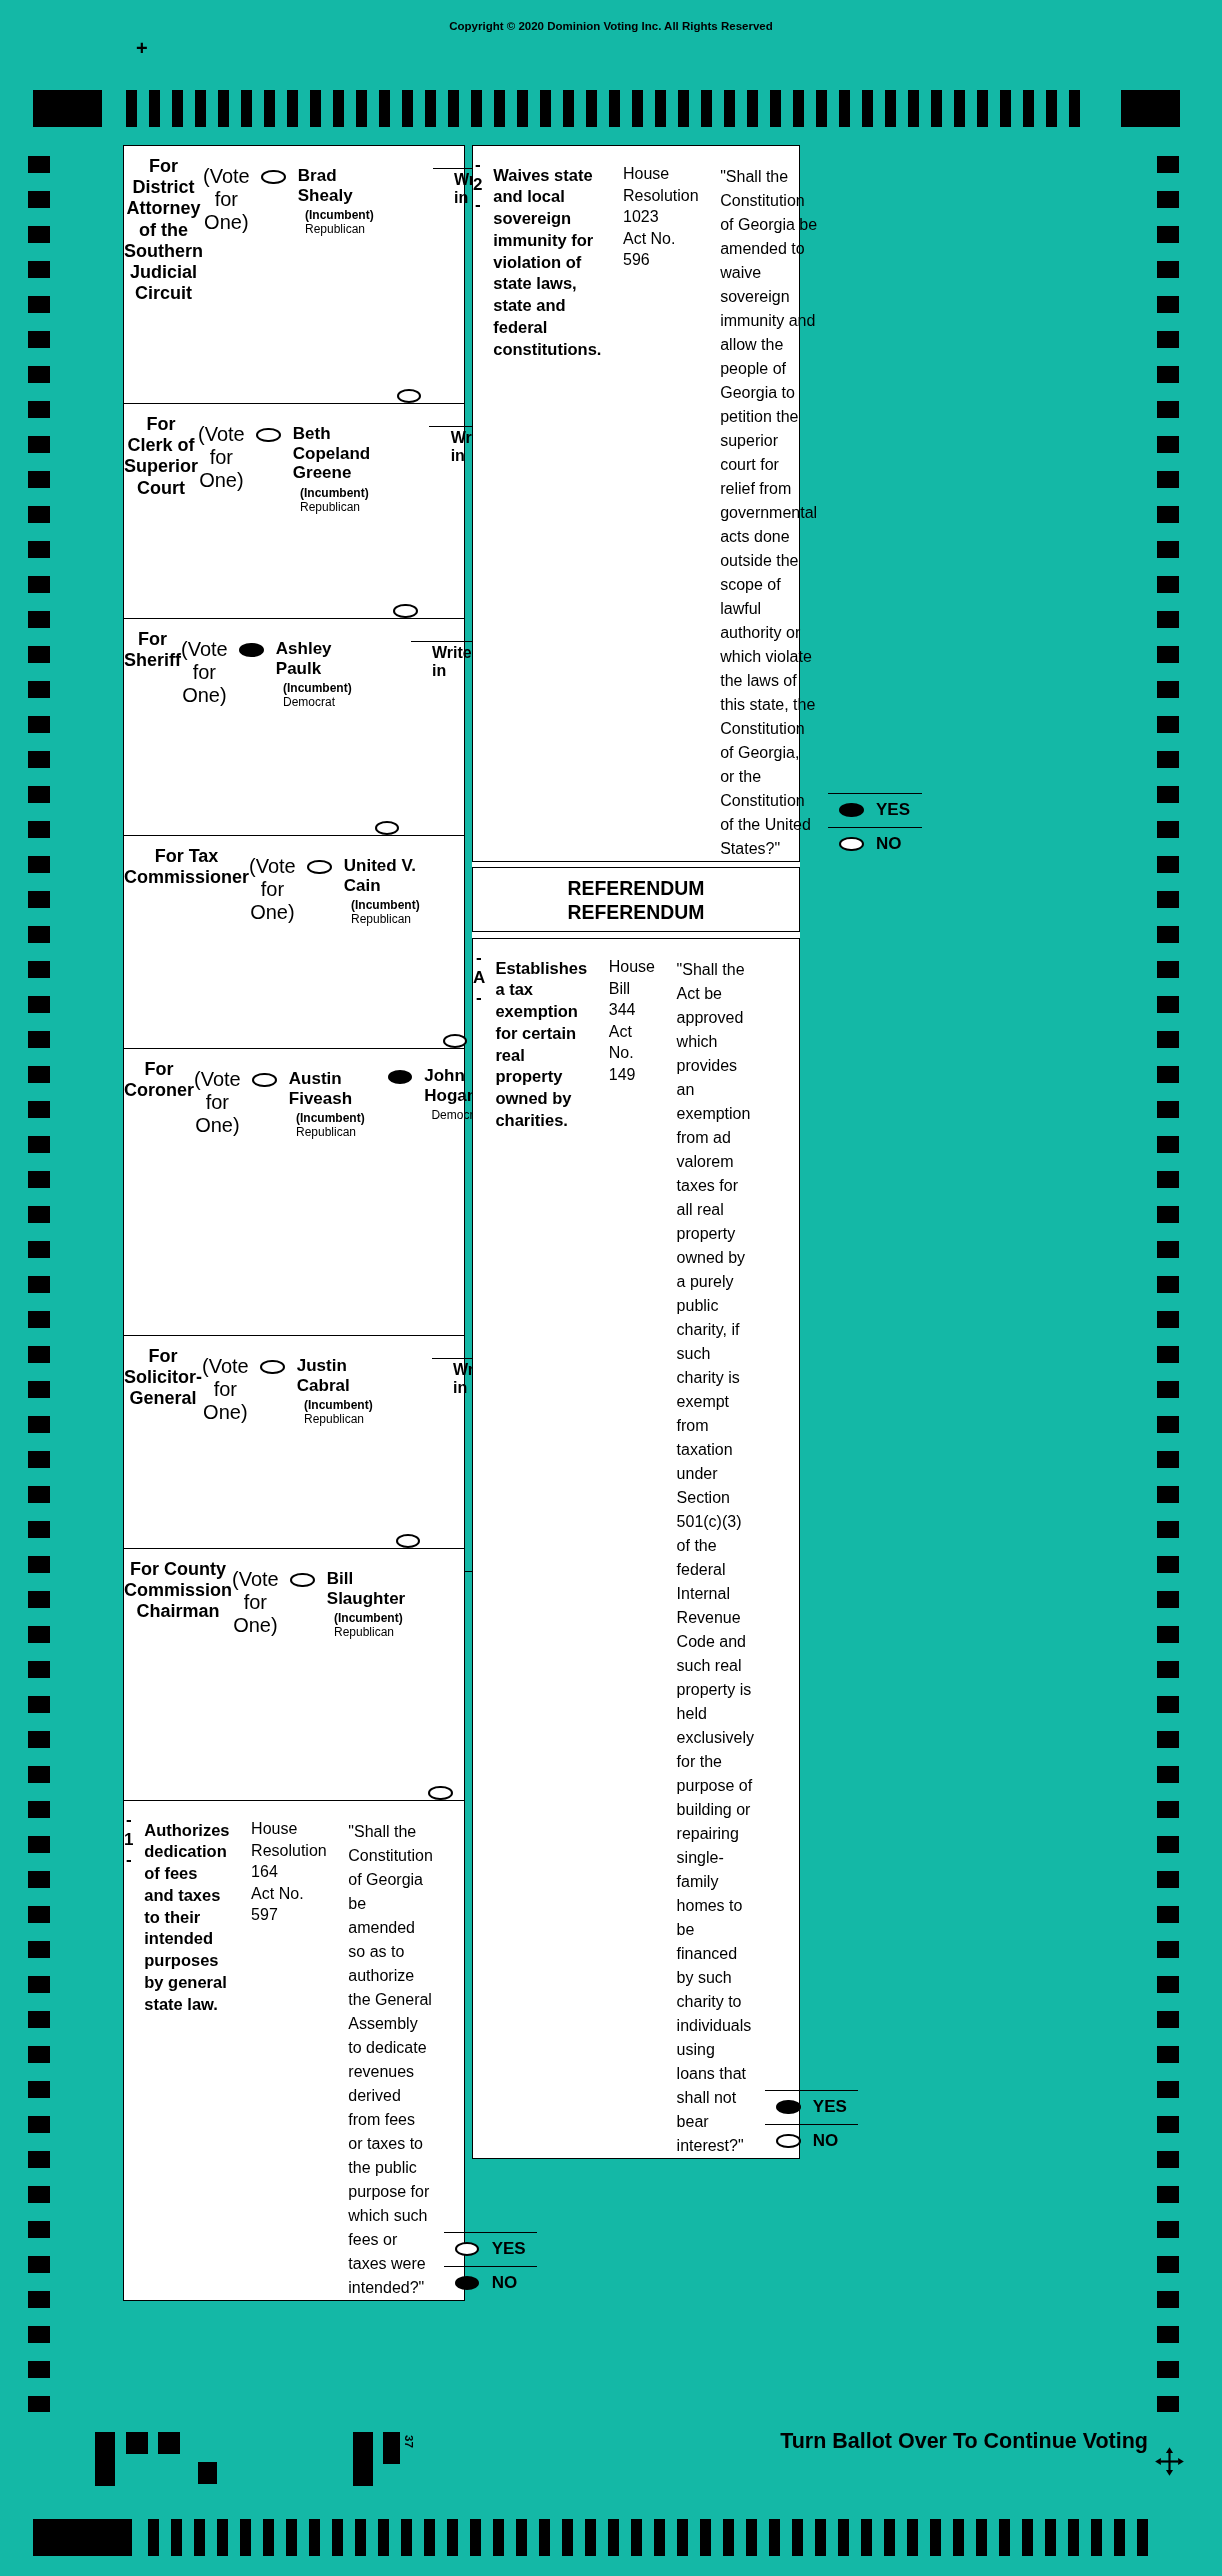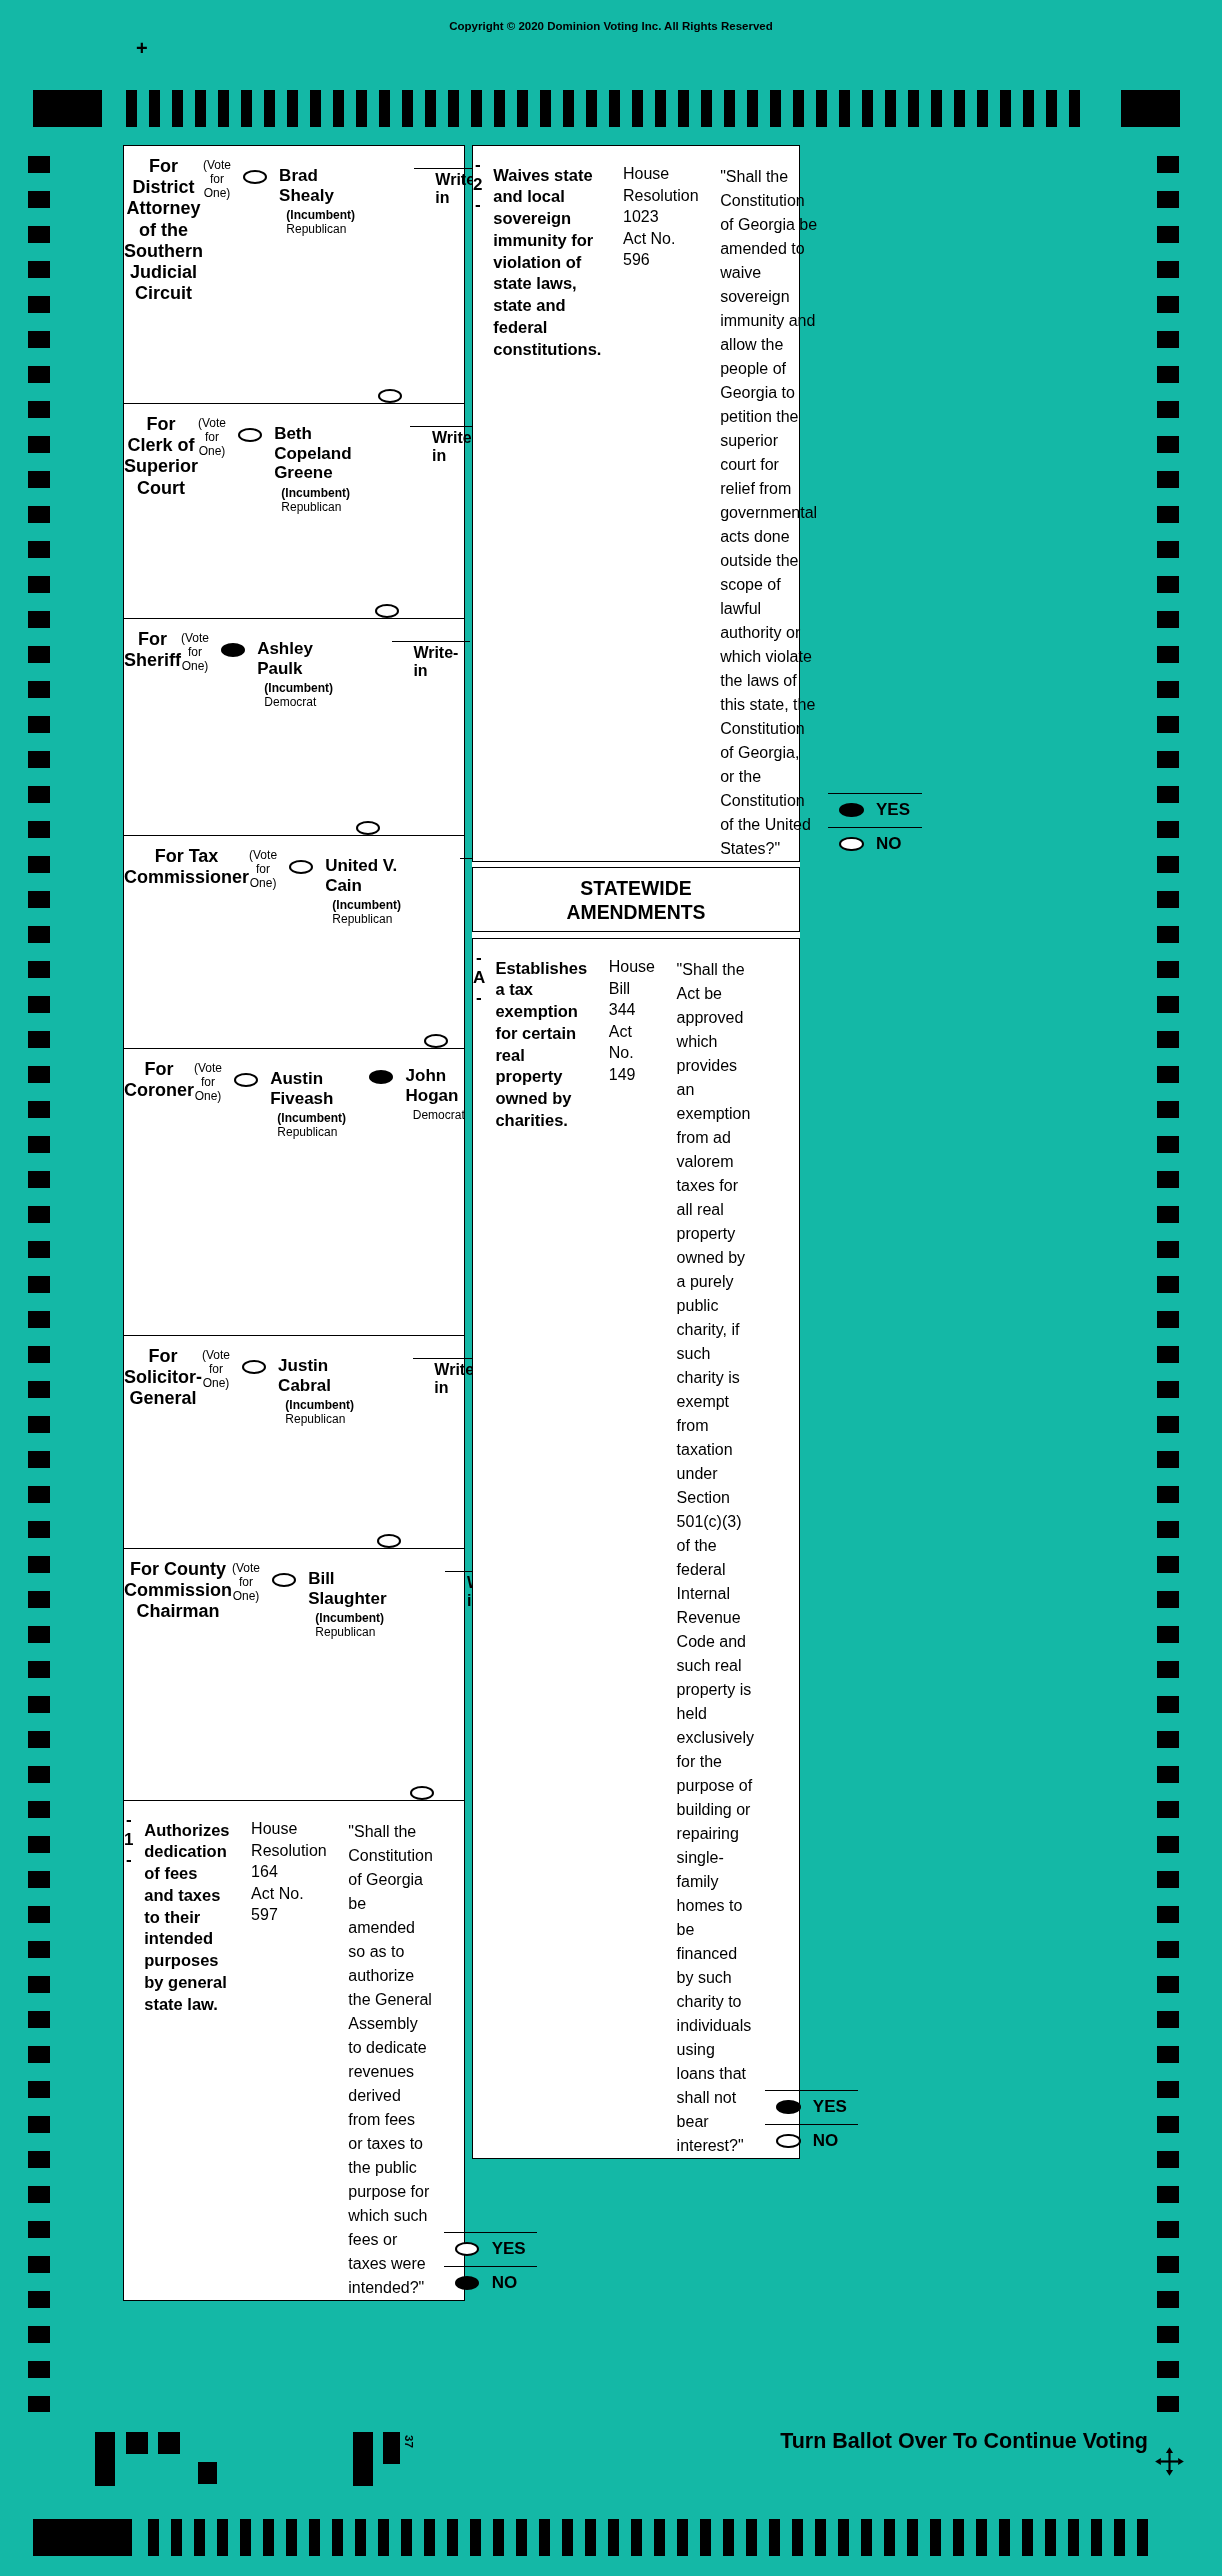--- a/index.html
+++ b/index.html
@@ -20,21 +20,21 @@
   .col { position: absolute; top: 145px; background: #fff; }
   .col-left  { left: 123px; width: 342px; border: 1.4px solid #000; }
   .col-right { left: 472px; width: 328px; }
   .box { border: 1.4px solid #000; background: #fff; }
 
   .sec { display: flex; flex-direction: row; border-bottom: 1.4px solid #000; }
   .col-left > .sec:last-child { border-bottom: none; }
 
   
   .c-title { font-size: 18px; font-weight: bold; text-align: center; line-height: 1.18; max-width: 272px; margin: 10px auto 0; }
-  .c-vote  { font-size: 12px; text-align: center; margin-top: 12px; }
+  .c-vote  { font-size: 20px; text-align: center; margin-top: 19px; }
   .cand { display: flex; align-items: flex-start; padding: 0 11.5px; margin-top: 20px; }
   .cand + .cand { margin-top: 17px; }
   .cand .oval { margin-top: 3.6px; }
   .cand-text { margin-left: 12.2px; }
   .cand-name { font-size: 17px; font-weight: bold; line-height: 1.15; }
   .cand-party { font-size: 12px; margin-top: 2.9px; padding-left: 7.2px; }
   .cand.empty { margin-top: auto; padding-top: 17px; }
   .write-in { border-top: 1.4px solid #000; margin-top: 21.5px; padding: 2.9px 11.5px 7.2px 21.5px; }
   .wi-label { font-size: 16px; font-weight: bold; }
 
@@ -249,21 +249,21 @@
           <span class="choice-label">YES</span>
         </div>
         <div class="choice">
           <span class="oval"></span>
           <span class="choice-label">NO</span>
         </div>
       </div>
     </section>
 
     <div class="box section-header" style="min-height:65px;margin-top:5.7px">
-      <div class="sh-text">STATEWIDE AMENDMENTS</div>
+      <div class="sh-text">REFERENDUM REFERENDUM</div>
     </div>
 
     <section class="sec box measure" style="min-height:570px;margin-top:5.7px;border-bottom:1.4px solid #000">
       <div class="m-number">- A -</div>
       <div class="m-summary">Establishes a tax exemption for certain real property owned by charities.</div>
       <div class="m-refs">
         <div>House Bill 344</div>
         <div>Act No. 149</div>
       </div>
       <div class="m-question">"Shall the Act be approved which provides an exemption from ad valorem taxes for all real property owned by a purely public charity, if such charity is exempt from taxation under Section 501(c)(3) of the federal Internal Revenue Code and such real property is held exclusively for the purpose of building or repairing single-family homes to be financed by such charity to individuals using loans that shall not bear interest?"</div>

